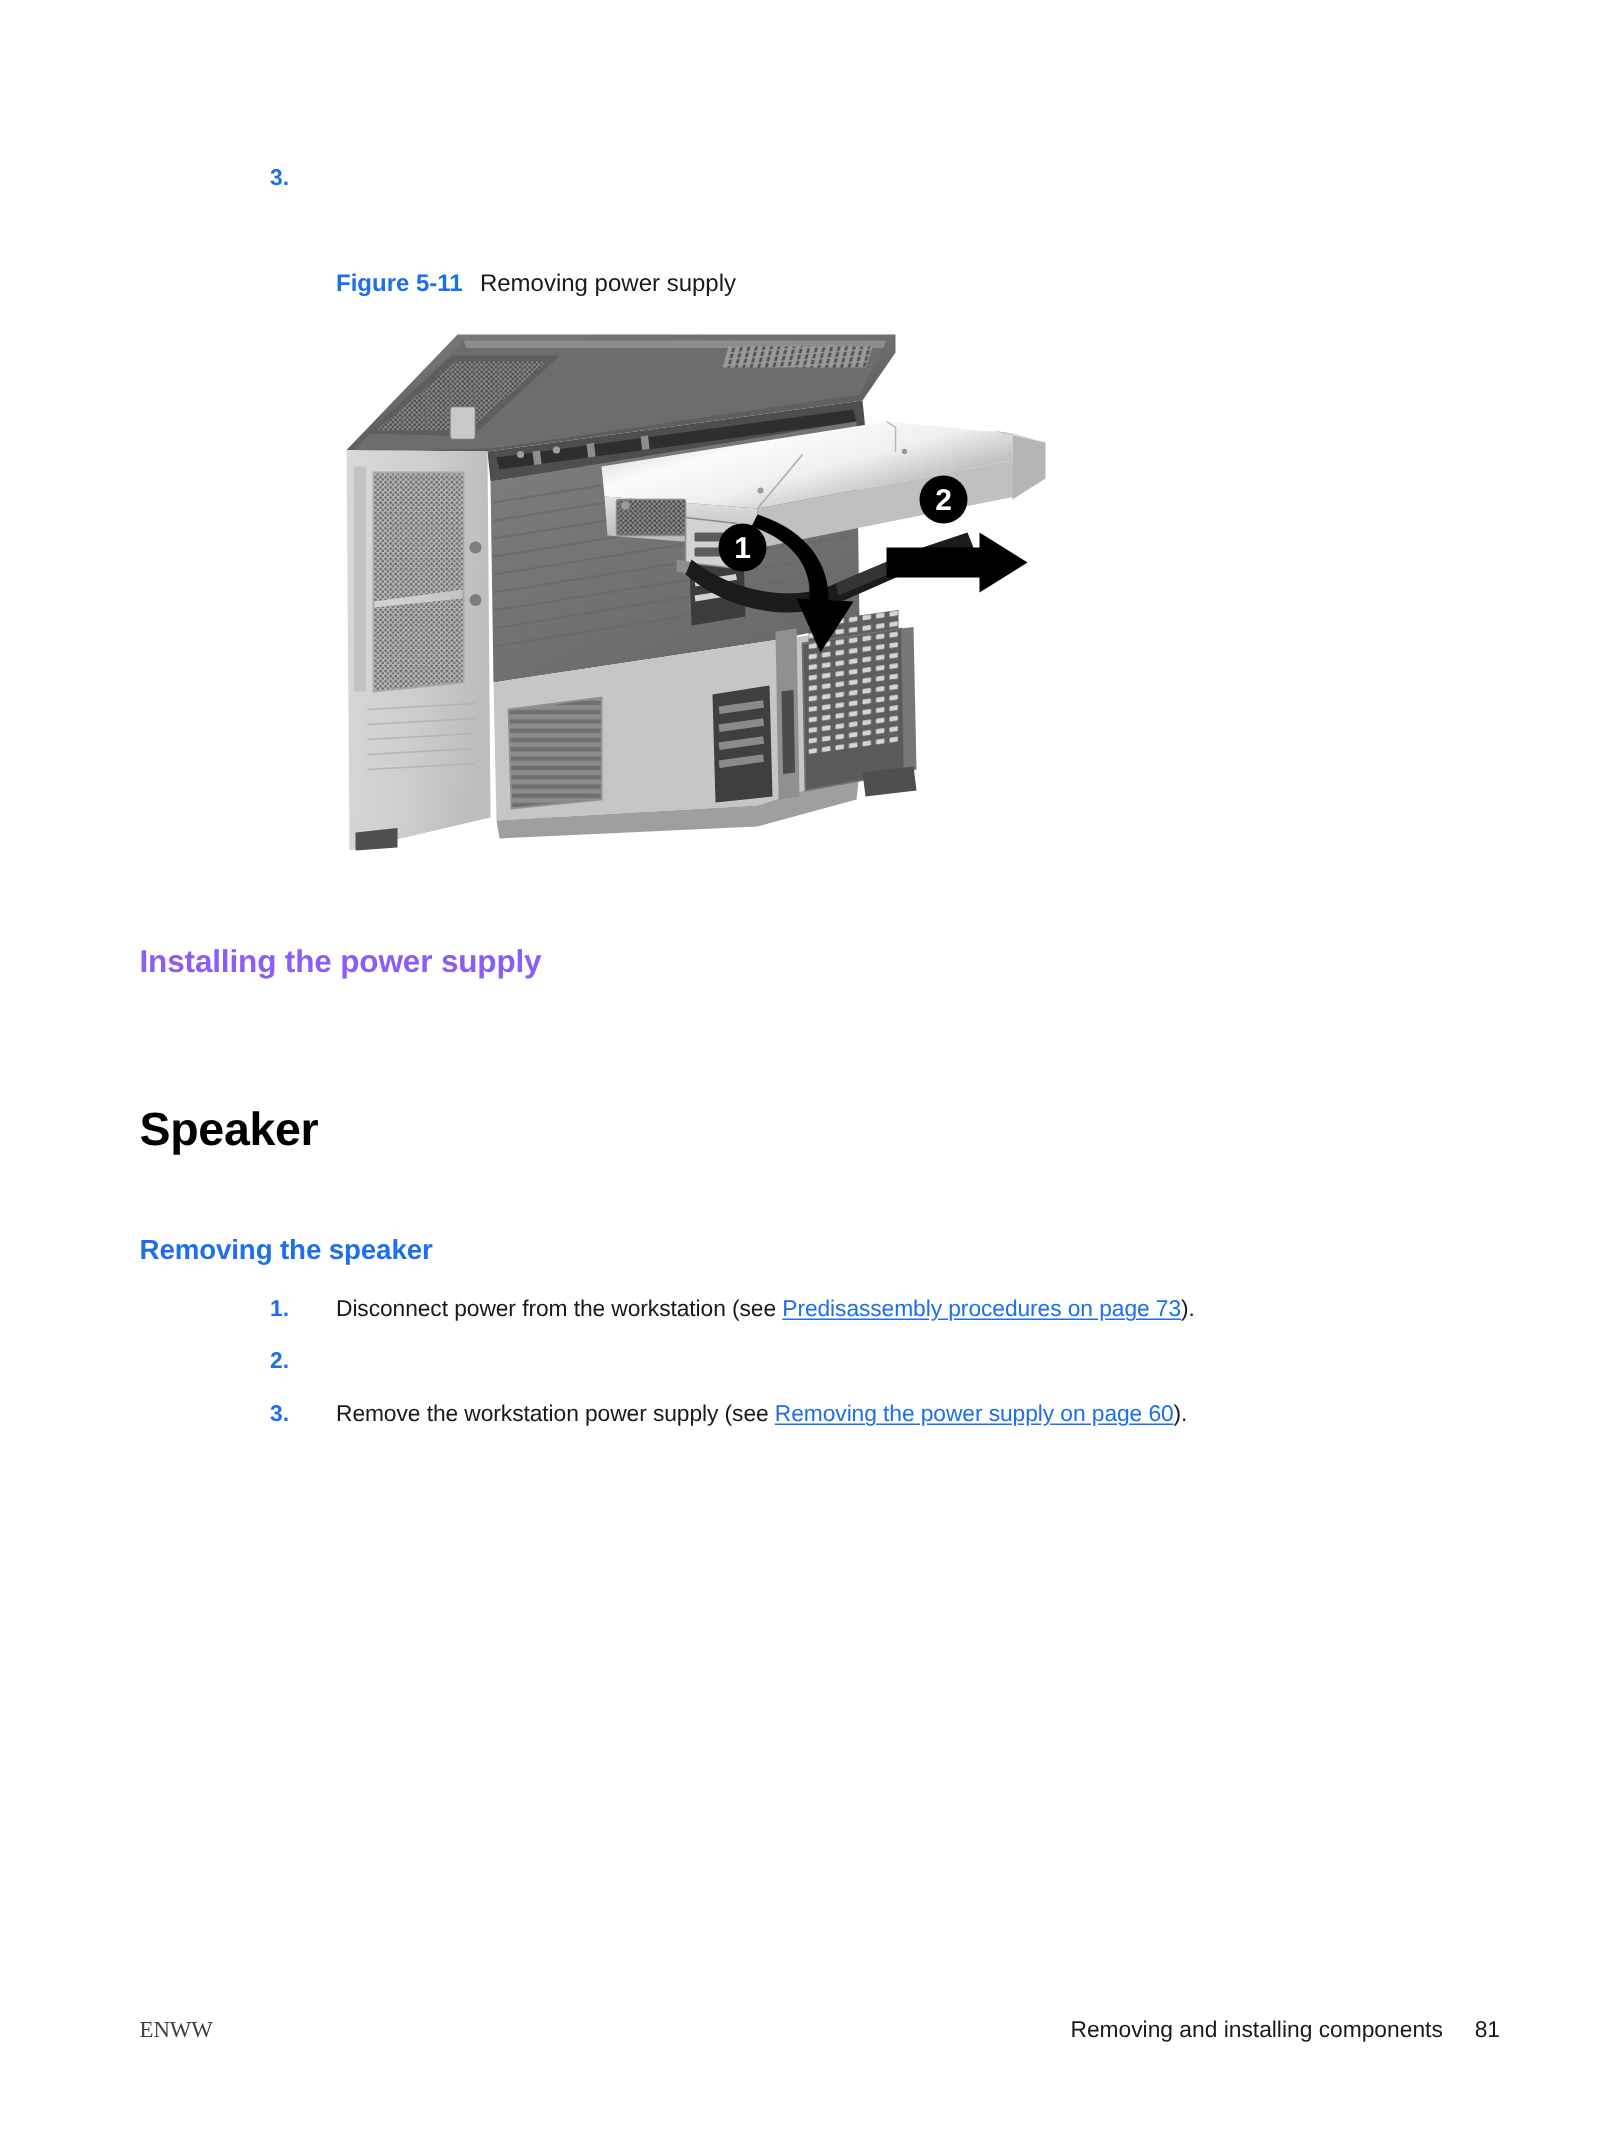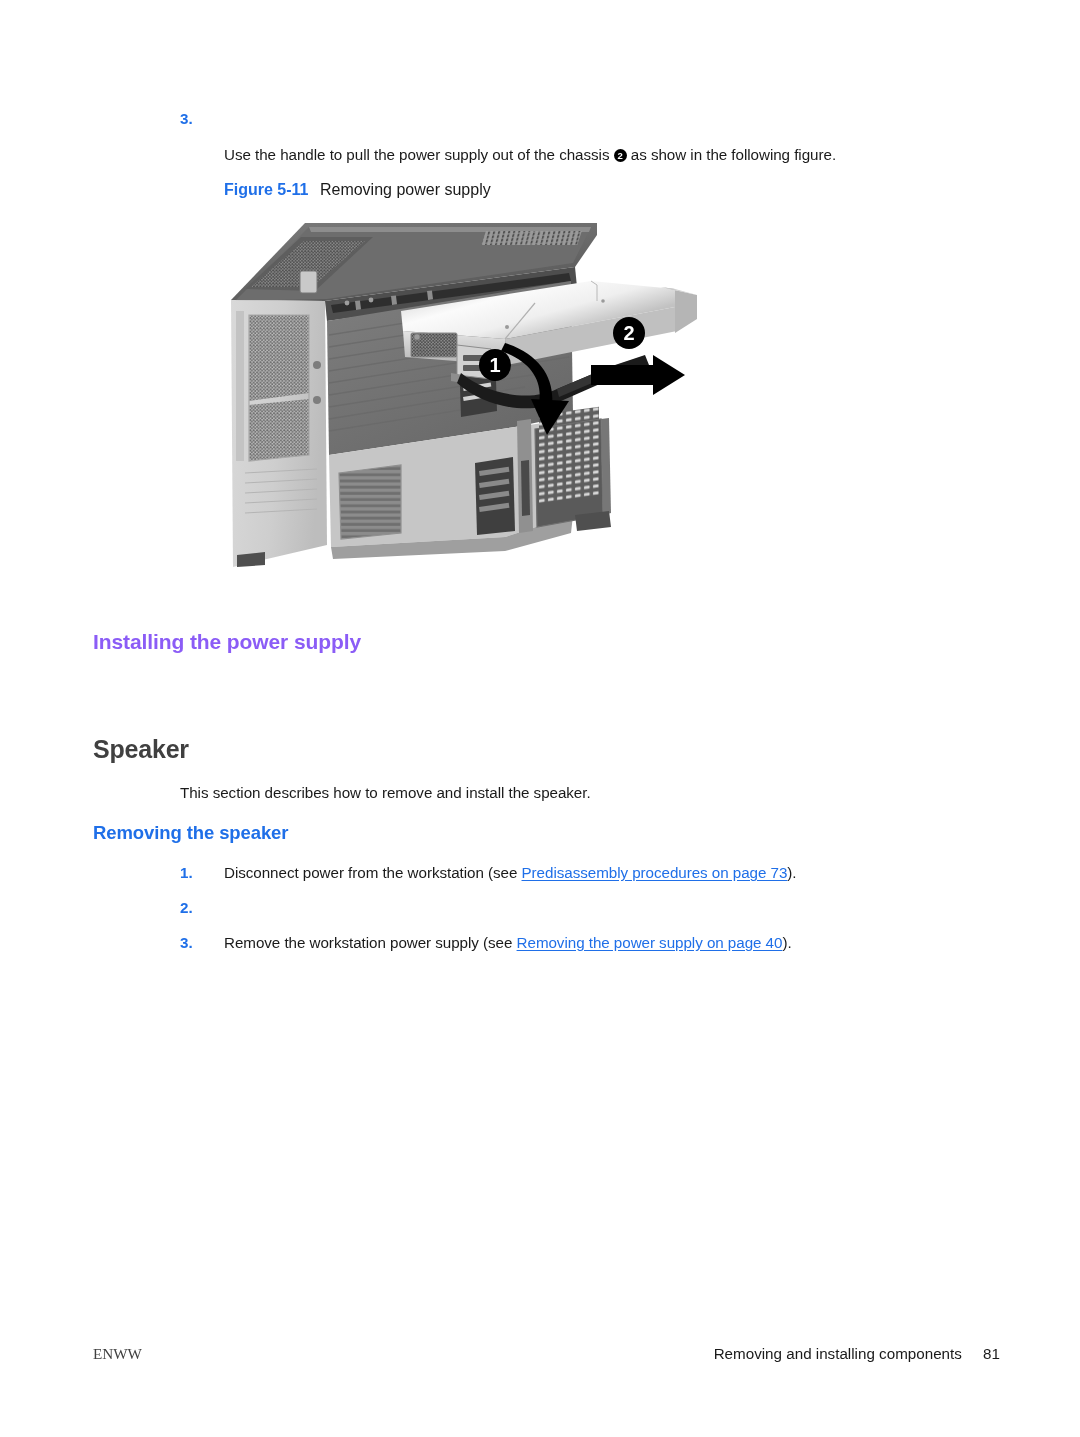--- a/index.html
+++ b/index.html
@@ -89,23 +89,23 @@
 
   .h2 {
     position: absolute;
     font-size: 21px;
     font-weight: bold;
     color: #8b5cf6;
     letter-spacing: -0.1px;
   }
   .h1 {
     position: absolute;
-    font-size: 25px;
-    font-weight: bold;
-    color: #404040;
+    font-size: 31px;
+    font-weight: bold;
+    color: #000000;
     letter-spacing: -0.2px;
   }
   .h3 {
     position: absolute;
     font-size: 18.5px;
     font-weight: bold;
     color: #1f6fe8;
     letter-spacing: -0.1px;
   }
 
@@ -144,25 +144,20 @@
 </style>
 </head>
 <body>
 
 <div class="page">
 
   <div class="step" style="left:180px; top:107px; width:830px;">
     <div class="step-num">3.</div>
   </div>
 
-  <div class="body-text" style="left:224px; top:143px; width:790px;">
-    <span>Use the handle to pull the power supply out of the chassis</span>
-    <span class="callout-inline">2</span>
-    <span>as show in the following figure.</span>
-  </div>
 
   <div class="fig-caption" style="left:224px; top:179px;">
     <span class="fig-label">Figure 5-11</span>
     <span style="display:inline-block;width:7px;"></span><span>Removing power supply</span>
   </div>
 
   <div class="figure">
     <svg width="510" height="395" viewBox="0 0 510 395" xmlns="http://www.w3.org/2000/svg">
       <defs>
 
@@ -370,41 +365,40 @@
         <text x="424" y="125" text-anchor="middle" font-family="Liberation Sans, sans-serif" font-size="20" font-weight="bold" fill="#ffffff">2</text>
       </g>
     </svg>
   </div>
 
   <h2 class="h2" style="left:93px; top:630px; margin:0;">Installing the power supply</h2>
 
 
   <h1 class="h1" style="left:93px; top:735px; margin:0;">Speaker</h1>
 
-  <div class="body-text" style="left:180px; top:781px; width:823px;">This section describes how to remove and install the speaker.</div>
 
   <h3 class="h3" style="left:93px; top:822px; margin:0;">Removing the speaker</h3>
 
   <div class="step" style="left:180px; top:861px; width:830px;">
     <div class="step-num">1.</div>
     <div class="step-body">
       <span>Disconnect power from the workstation (see</span>
       <a class="xref" href="#">Predisassembly procedures on page 73</a><span>).</span>
     </div>
   </div>
 
   <div class="step" style="left:180px; top:896px; width:830px;">
     <div class="step-num">2.</div>
   </div>
 
   <div class="step" style="left:180px; top:931px; width:830px;">
     <div class="step-num">3.</div>
     <div class="step-body">
       <span>Remove the workstation power supply (see</span>
-      <a class="xref" href="#">Removing the power supply on page 40</a><span>).</span>
+      <a class="xref" href="#">Removing the power supply on page 60</a><span>).</span>
     </div>
   </div>
 
   <div class="footer-left">ENWW</div>
   <div class="footer-right">
     <span>Removing and installing components</span>
     <span class="pageno">81</span>
   </div>
 
 </div>

